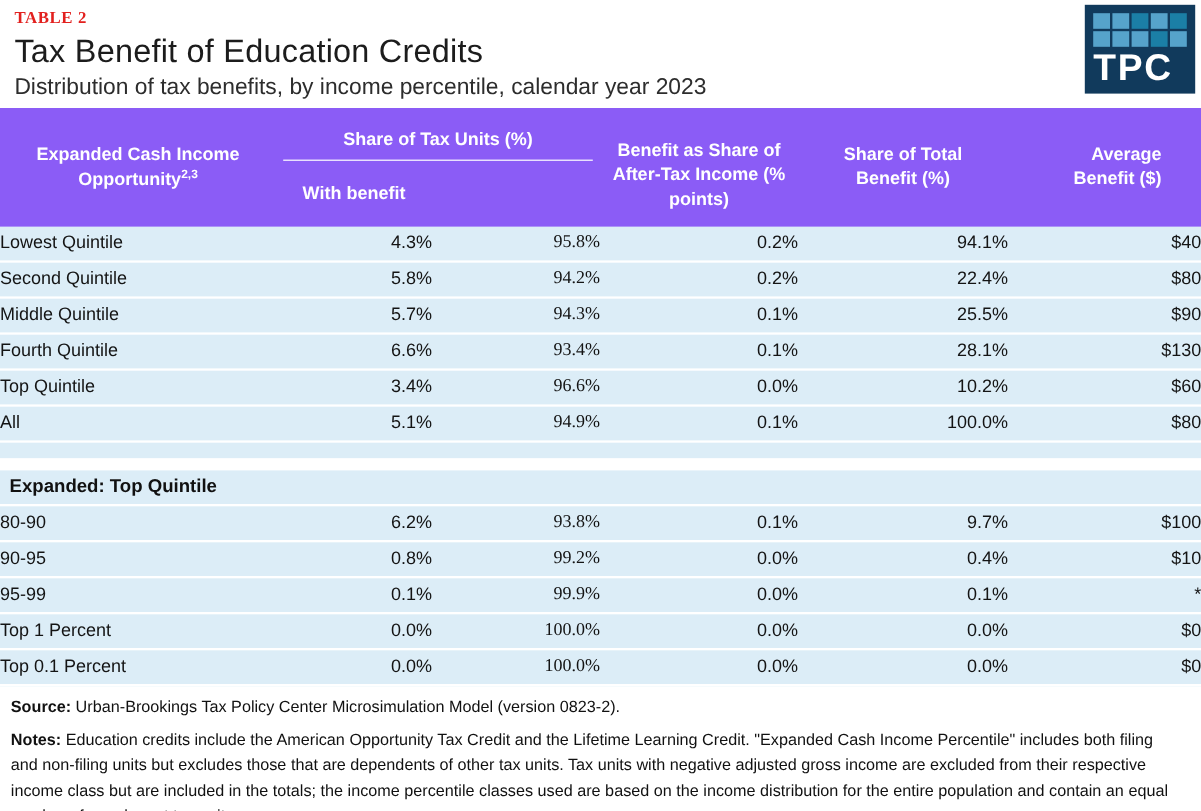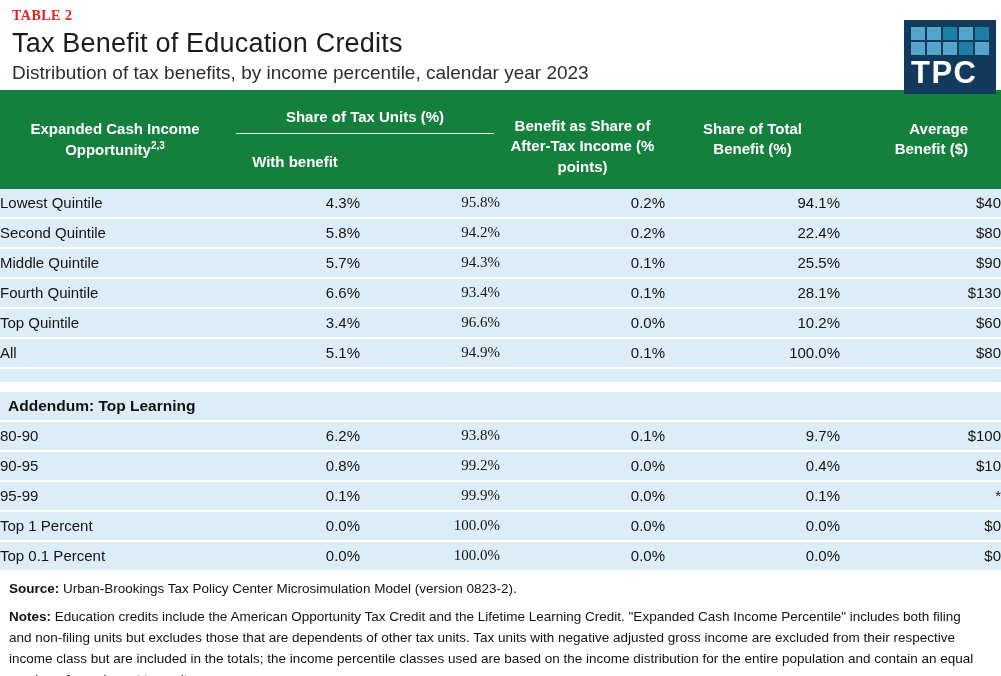--- a/index.html
+++ b/index.html
@@ -12,35 +12,35 @@
   .hdr { position:relative; height:90px; box-sizing:border-box; padding:8px 12px 0 12px; }
   .table-label {
     color:#E2201E; font-family:"Liberation Serif", serif; font-weight:700;
     font-size:14px; letter-spacing:0.5px;
   }
   .title { font-size:27px; font-weight:400; color:#1c1c1c; margin:4px 0 3px 0; letter-spacing:0.2px; }
   .subtitle { font-size:19px; font-weight:400; color:#2d2d2d; }
 
   
   .logo {
-    position:absolute; top:20px; right:5px; width:92px; height:74px;
+    position:absolute; top:4px; right:5px; width:92px; height:74px;
     background:#113A5C; box-sizing:border-box; padding:7px 7px 4px 7px;
   }
   .logo-grid { display:grid; grid-template-columns:repeat(5,1fr); gap:2px; }
   .logo-sq { height:13px; }
   .logo-text {
     color:#ffffff; font-weight:700; font-size:31px; line-height:1.05;
     letter-spacing:1.5px; margin-top:2px;
   }
 
   
   .thead {
     display:grid; grid-template-columns:230px 130px 140px 165px 175px 161px;
     grid-template-rows:auto auto;
-    background:#15803d; color:#ffffff; font-weight:700; font-size:15px;
+    background:#8b5cf6; color:#ffffff; font-weight:700; font-size:15px;
     box-sizing:border-box; padding:12px 0 12px 0; align-items:center;
   }
   .th { text-align:center; line-height:1.35; }
   .th-col1 { grid-column:1; grid-row:1/3; }
   .th-group { grid-column:2/4; grid-row:1; padding-bottom:6px; border-bottom:1px solid #ffffff; margin:0 6px 0 6px; }
   .th-subwith { grid-column:2; grid-row:2; padding-top:8px; }
   .th-subwithout { grid-column:3; grid-row:2; padding-top:8px; }
   .th-benefit { grid-column:4; grid-row:1/3;margin-top:14px; }
   .th-total { grid-column:5; grid-row:1/3; }
   .th-avg { grid-column:6; grid-row:1/3; }
@@ -169,21 +169,21 @@
           <td class="c4">100.0%</td>
           <td class="c5">$80</td>
         </tr>
         <tr class="spacer-blue">
           <td colspan="6"></td>
         </tr>
         <tr class="spacer-white">
           <td colspan="6"></td>
         </tr>
         <tr class="addendum-hdr">
-          <td colspan="6">Addendum: Top Learning</td>
+          <td colspan="6">Expanded: Top Quintile</td>
         </tr>
         <tr>
           <td class="c0">80-90</td>
           <td class="c1">6.2%</td>
           <td class="c2">93.8%</td>
           <td class="c3">0.1%</td>
           <td class="c4">9.7%</td>
           <td class="c5">$100</td>
         </tr>
         <tr>

